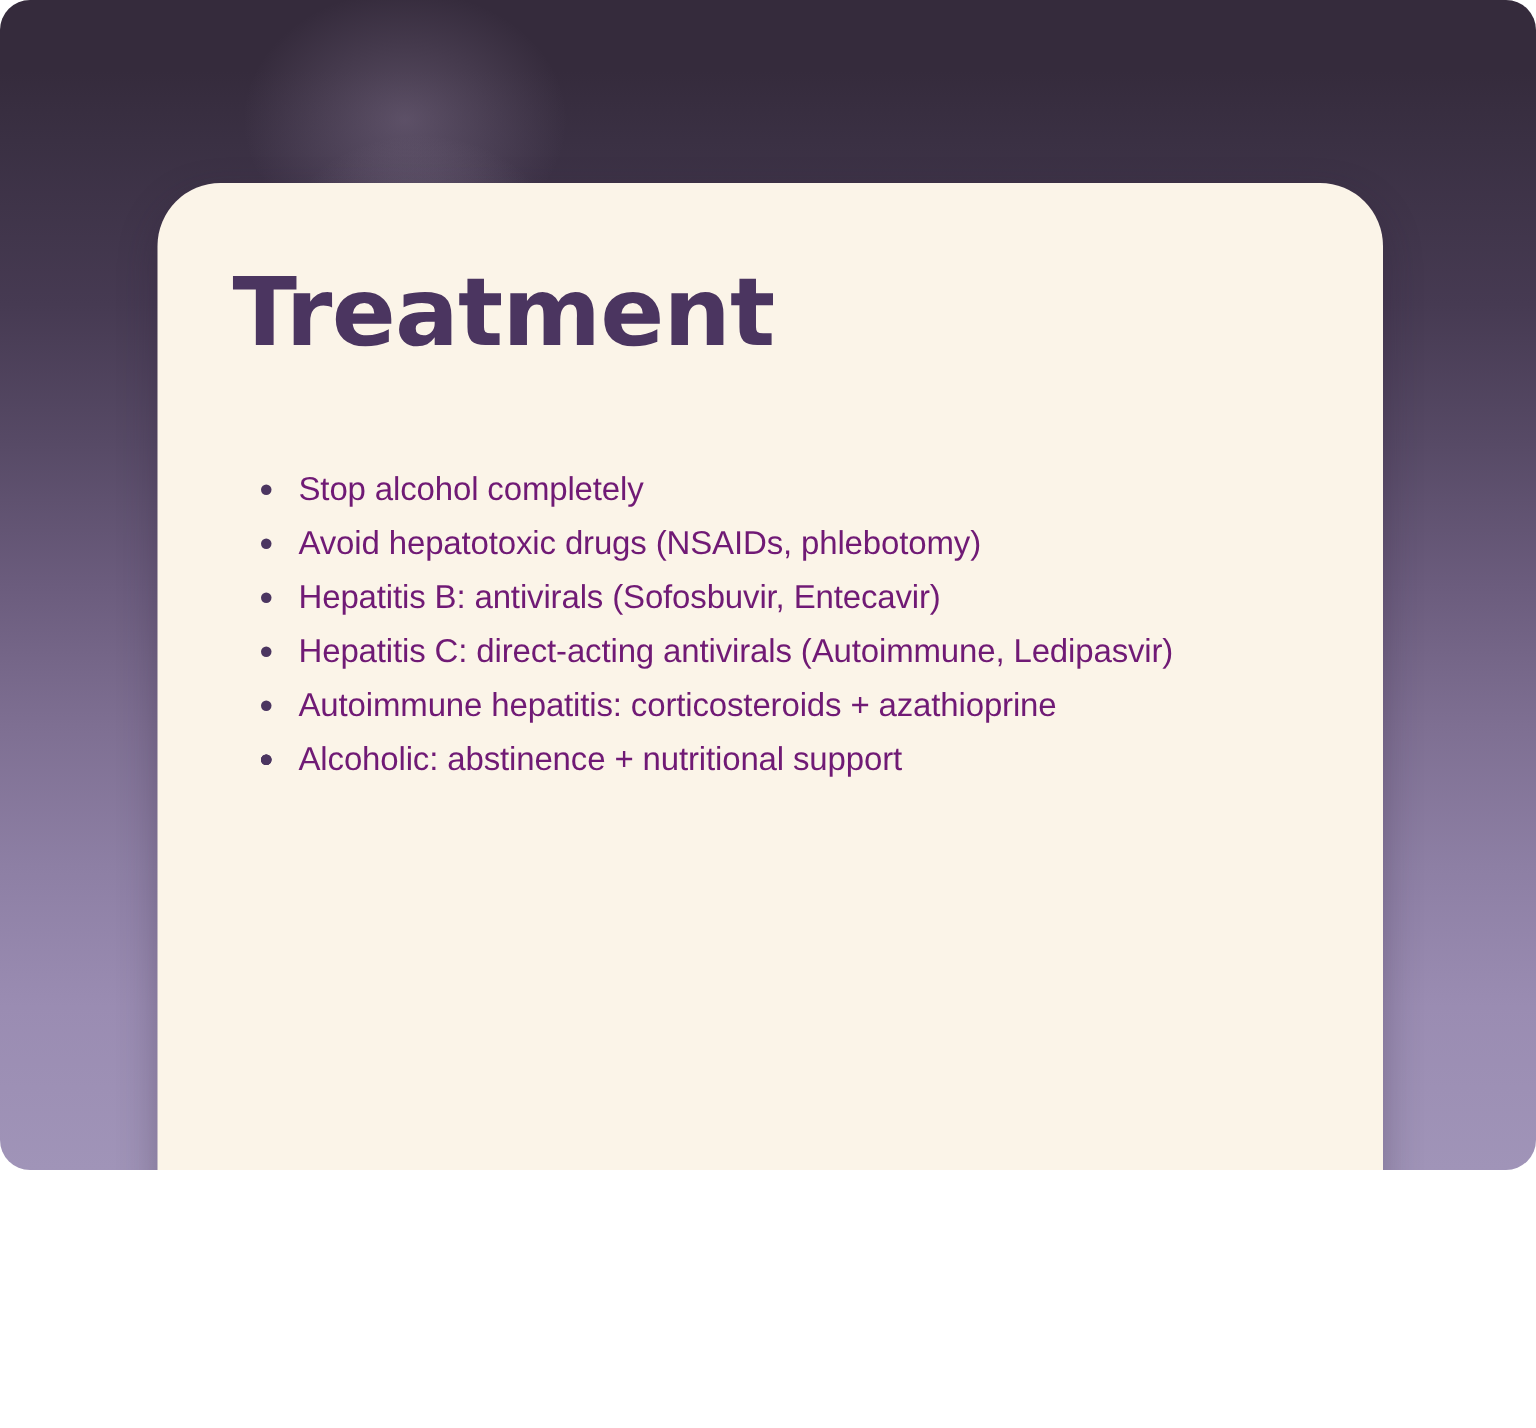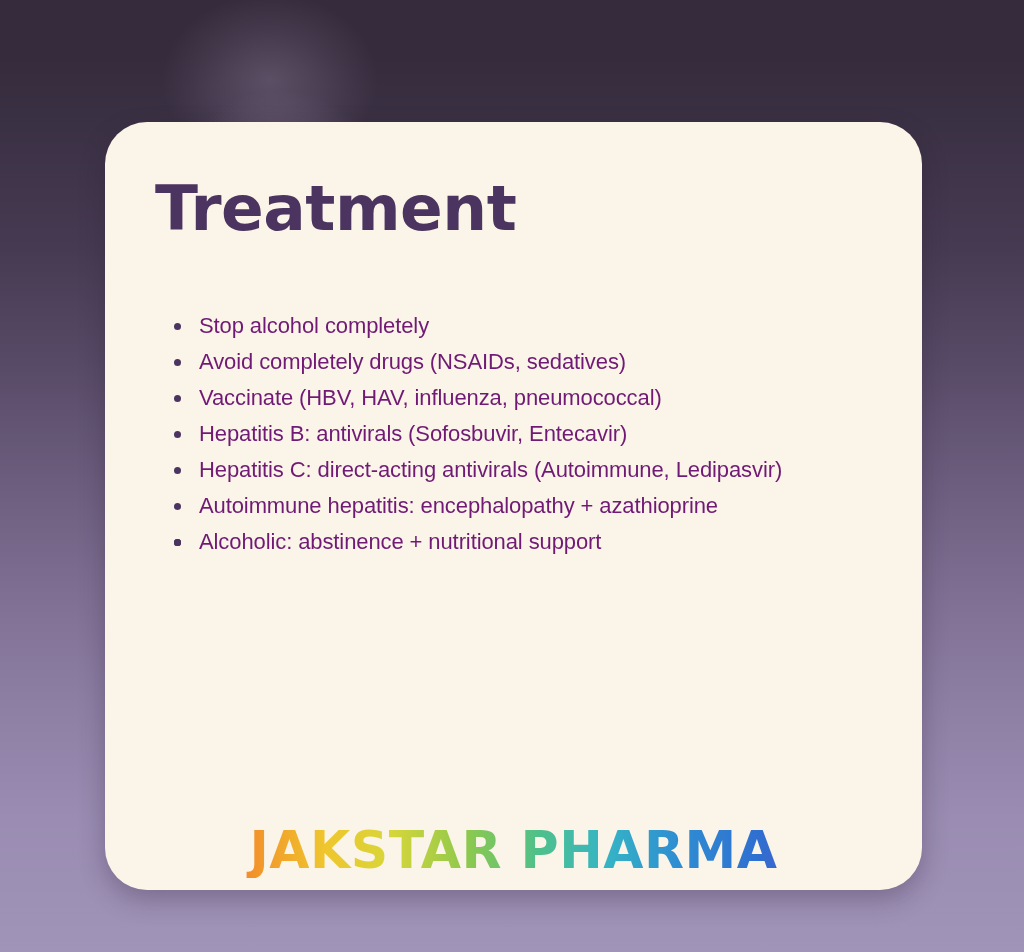--- a/index.html
+++ b/index.html
@@ -10,34 +10,35 @@
   body {
     width: 1024px;
     height: 952px;
     overflow: hidden;
     font-family: "Liberation Sans", sans-serif;
   }
 
   #slide {
     position: relative;
     width: 1024px;
-    height: 952px;
+    height: 780px;
     background: linear-gradient(
         180deg,
         #352b3c 0%,
         #352b3c 6%,
         #3a3043 12%,
         #463a52 26%,
         #574a66 38%,
         #6b5c7d 50%,
         #7e6f92 62%,
         #8d7fa4 74%,
         #9a8cb2 86%,
         #a094b8 100%);
     overflow: hidden;
+    border-radius: 20px;
   }
 
   
   #bg-glow {
     position: absolute;
     left: 120px;
     top: -40px;
     width: 300px;
     height: 240px;
     border-radius: 50%;
@@ -153,25 +154,24 @@
 
   <div id="bg-glow"></div>
   <div id="bg-glow2"></div>
 
   <div id="card">
 
     <h1 id="card-title">Treatment</h1>
 
     <ul id="bullet-list">
         <li><span class="dot"></span><span>Stop alcohol completely</span></li>
-        <li><span class="dot"></span><span>Avoid completely drugs (NSAIDs, sedatives)</span></li>
-        <li><span class="dot"></span><span>Vaccinate (HBV, HAV, influenza, pneumococcal)</span></li>
+        <li><span class="dot"></span><span>Avoid hepatotoxic drugs (NSAIDs, phlebotomy)</span></li>
         <li><span class="dot"></span><span>Hepatitis B: antivirals (Sofosbuvir, Entecavir)</span></li>
         <li><span class="dot"></span><span>Hepatitis C: direct-acting antivirals (Autoimmune, Ledipasvir)</span></li>
-        <li><span class="dot"></span><span>Autoimmune hepatitis: encephalopathy + azathioprine</span></li>
+        <li><span class="dot"></span><span>Autoimmune hepatitis: corticosteroids + azathioprine</span></li>
         <li><span class="dot"></span></li>
         <li><span class="dot"></span></li>
         <li><span class="dot"></span><span>Alcoholic: abstinence + nutritional support</span></li>
       </ul>
 
     <div id="brand">JAKSTAR PHARMA</div>
 
   </div>
 </div>
 

